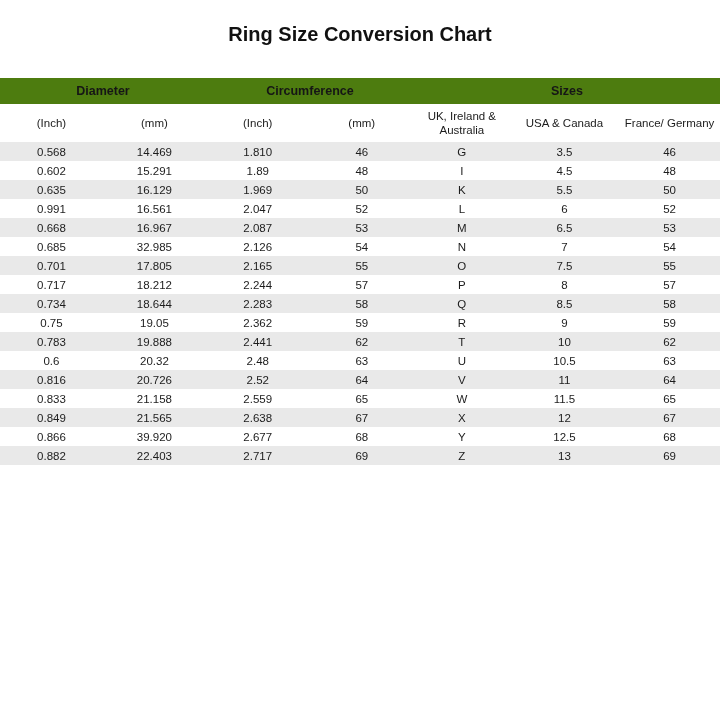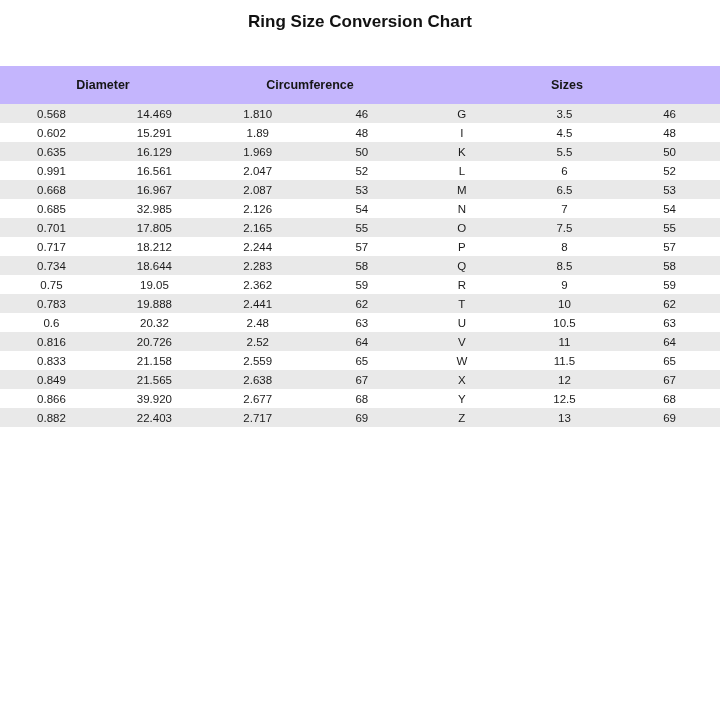--- a/index.html
+++ b/index.html
@@ -8,44 +8,44 @@
     background: #ffffff;
   }
   body {
     width: 720px;
     height: 720px;
     font-family: "Liberation Sans", sans-serif;
     color: #1c1c1c;
     overflow: hidden;
   }
   .page-title {
-    margin: 12px 0 0 0;
+    margin: 24px 0 0 0;
     text-align: center;
-    font-size: 17px;
+    font-size: 20px;
     line-height: 20px;
     font-weight: bold;
     color: #111111;
   }
   table.ring-table {
     width: 720px;
     border-collapse: collapse;
     table-layout: fixed;
     margin-top: 34px;
   }
   th, td {
     text-align: center;
     vertical-align: middle;
     padding: 0;
     font-size: 11.5px;
     line-height: 14px;
     color: #1c1c1c;
   }
   tr.group-row th {
-    background: #c4b5fd;
-    height: 38px;
+    background: #4d7c0f;
+    height: 26px;
     font-size: 12.5px;
     font-weight: bold;
     color: #161616;
   }
   tr.sub-row th {
     background: #ffffff;
     height: 38px;
     font-weight: normal;
     white-space: pre-line;
   }
@@ -73,20 +73,30 @@
     <col style="width:13.3%">
     <col style="width:15.2%">
     <col style="width:14.0%">
   </colgroup>
   <thead>
     <tr class="group-row">
       <th colspan="2">Diameter</th>
       <th colspan="2">Circumference</th>
       <th colspan="3">Sizes</th>
     </tr>
+    <tr class="sub-row">
+      <th>(Inch)</th>
+      <th>(mm)</th>
+      <th>(Inch)</th>
+      <th>(mm)</th>
+      <th>UK, Ireland &amp;
+Australia</th>
+      <th>USA &amp; Canada</th>
+      <th>France/ Germany</th>
+    </tr>
   </thead>
   <tbody>
       <tr>
         <td>0.568</td>
         <td>14.469</td>
         <td>1.810</td>
         <td>46</td>
         <td>G</td>
         <td>3.5</td>
         <td>46</td>

